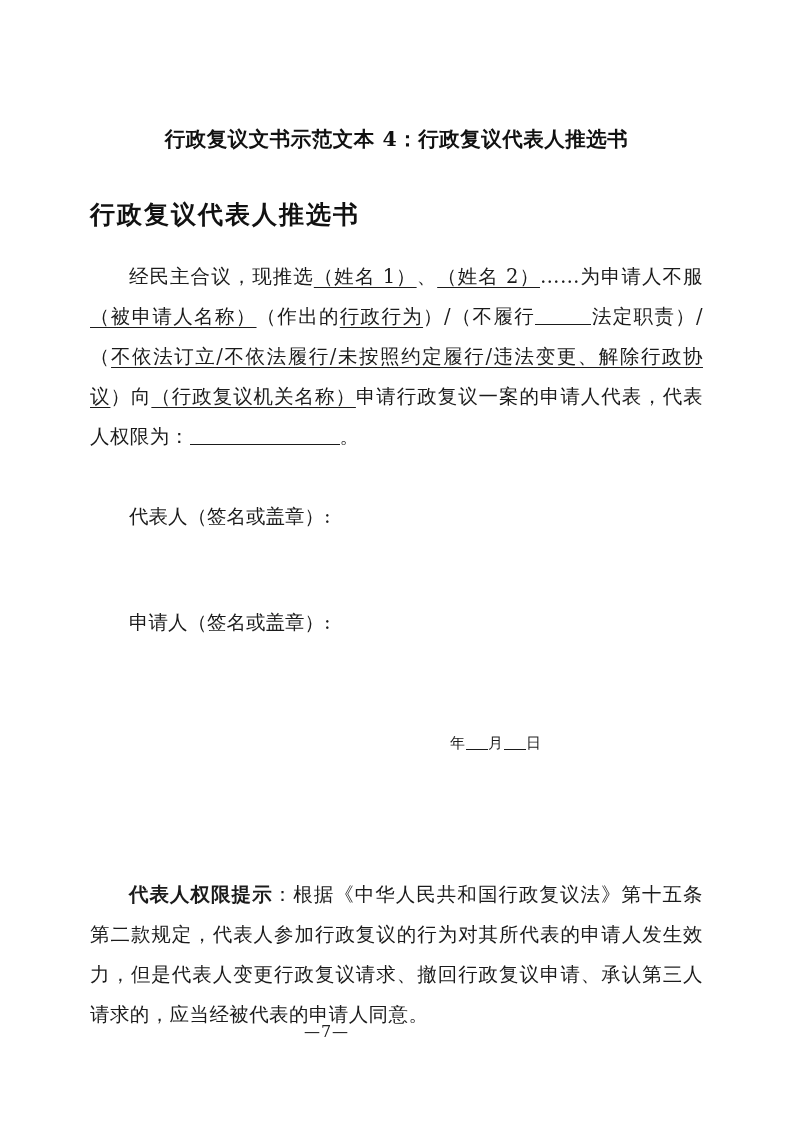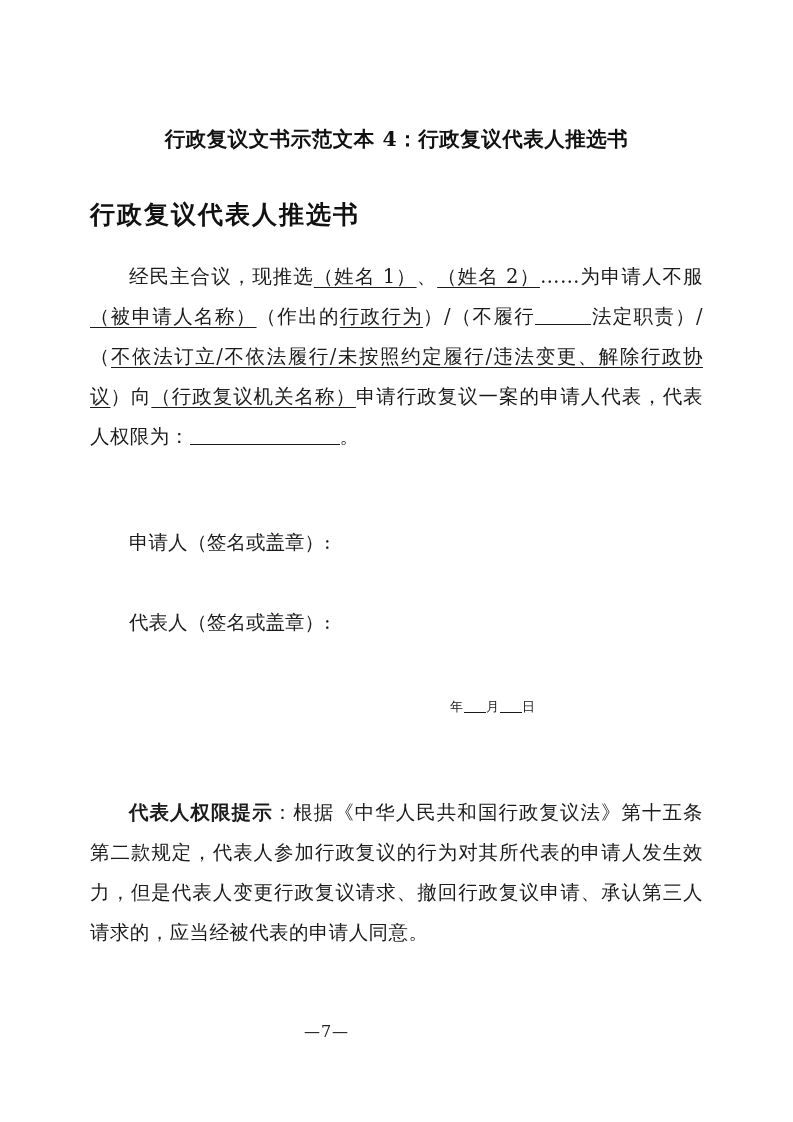--- a/index.html
+++ b/index.html
@@ -75,36 +75,36 @@
     margin-top: 40px;
     font-size: 19.5px;
     line-height: 40px;
     text-indent: 39px;
   }
   .sig-line.second {
     margin-top: 66px;
   }
 
   .date-line {
-    margin-top: 44px;
-    font-size: 13px;
+    margin-top: 80px;
+    font-size: 15px;
     line-height: 40px;
     padding-left: 360px;
     letter-spacing: 1px;
   }
   .date-blank {
     display: inline-block;
     border-bottom: 1px solid #1b1b1b;
     width: 22px;
     height: 1em;
     vertical-align: -2px;
   }
 
   .note {
-    margin-top: 66px;
+    margin-top: 112px;
     font-size: 19.5px;
     line-height: 40px;
     text-align: justify;
     text-justify: inter-ideograph;
     text-indent: 39px;
     letter-spacing: 0.4px;
   }
   .note b {
     font-weight: bold;
   }
@@ -127,23 +127,23 @@
   <div class="doc-body">
 
     <div class="doc-title">行政复议文书示范文本 4：行政复议代表人推选书</div>
 
     <div class="doc-subtitle">行政复议代表人推选书</div>
 
     <div class="para indent">
       <span>经民主合议，现推选</span><span class="ul">（姓名 1）</span><span>、</span><span class="ul">（姓名 2）</span><span>……为申请人不服</span><span class="ul">（被申请人名称）</span><span>（作出的</span><span class="ul">行政行为</span><span>）/（不履行</span><span class="blank-line blank-sm"></span><span>法定职责）</span><span>/（</span><span class="ul">不依法订立/不依法履行/未按照约定履行/违法变更、解除行政协议</span><span>）向</span><span class="ul">（行政复议机关名称）</span><span>申请行政复议一案的申请人代表，代表人权限为：</span><span class="blank-line blank-md"></span><span>。</span>
     </div>
 
+    <div class="sig-line">代表人（签名或盖章）:</div>
+
     <div class="sig-line second">申请人（签名或盖章）:</div>
-
-    <div class="sig-line">代表人（签名或盖章）:</div>
 
     <div class="date-line">
       <span>年</span><span class="date-blank"></span><span>月</span><span class="date-blank"></span><span>日</span>
     </div>
 
     <div class="note">
       <b>代表人权限提示</b><span>：</span><span>根据《中华人民共和国行政复议法》第十五条第二款规定，代表人参加行政复议的行为对其所代表的申请人发生效力，但是代表人变更行政复议请求、撤回行政复议申请、承认第三人请求的，应当经被代表的申请人同意。</span>
     </div>
 
   </div>

